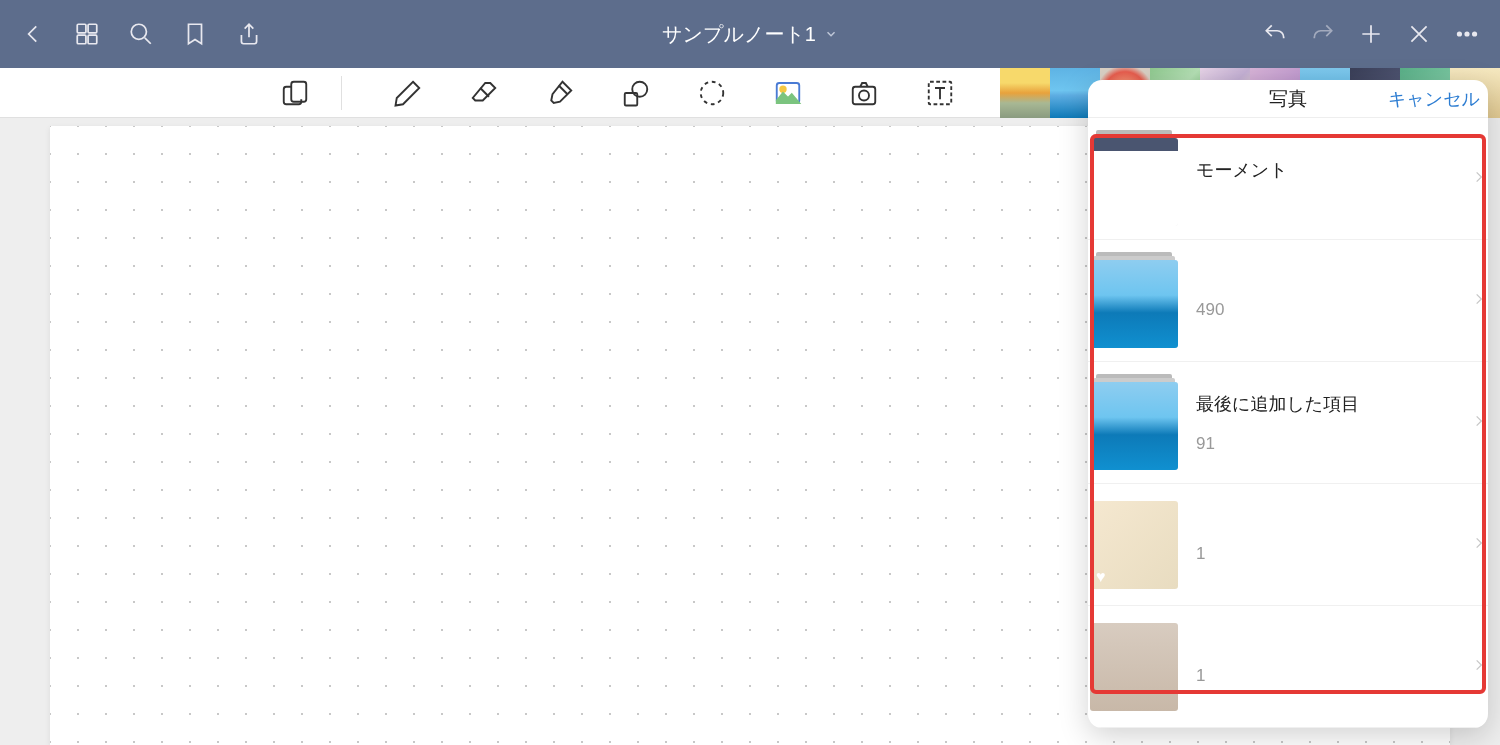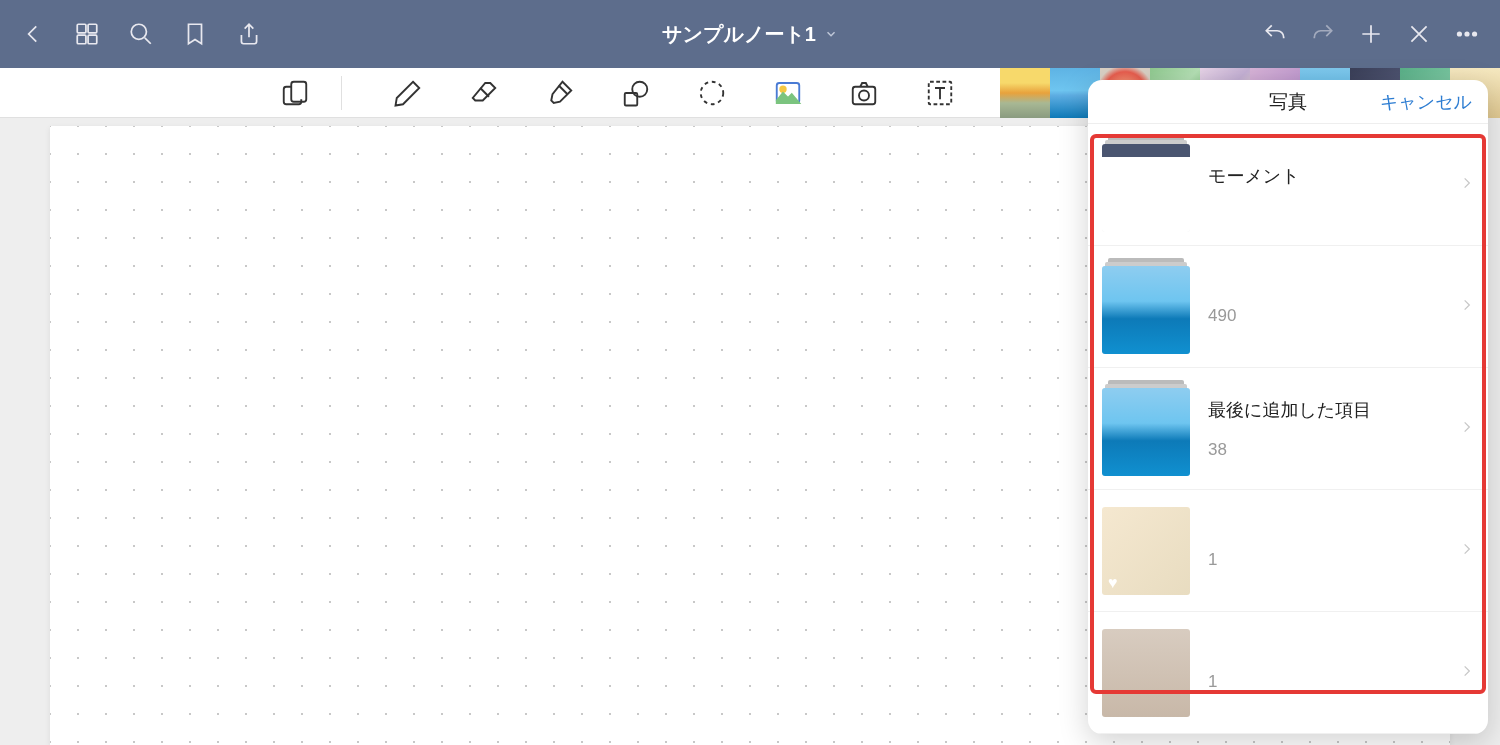--- a/index.html
+++ b/index.html
@@ -2,21 +2,21 @@
 <html><head>
 <meta charset="utf-8">
 <style>
 * { box-sizing: border-box; margin: 0; padding: 0; }
 body { width: 1500px; height: 745px; font-family: -apple-system, "Hiragino Sans", sans-serif; overflow: hidden; background: #f5f5f5; }
 
 
 .topbar { height: 68px; background: #5d6d8c; display: flex; align-items: center; padding: 0 20px; position: relative; }
 .topbar-left { display: flex; align-items: center; gap: 28px; }
 .topbar-right { display: flex; align-items: center; gap: 22px; position: absolute; right: 20px; }
-.topbar-title { position: absolute; left: 50%; transform: translateX(-50%); color: #fff; font-size: 20px; display: flex; align-items: center; gap: 8px; font-weight: bold; }
+.topbar-title { position: absolute; left: 50%; transform: translateX(-50%); color: #fff; font-size: 20px; display: flex; align-items: center; gap: 8px; }
 .topbar .icon-btn { color: #e8e8ef; cursor: pointer; display: flex; align-items: center; justify-content: center; }
 .topbar .icon-btn svg { width: 26px; height: 26px; stroke: currentColor; fill: none; stroke-width: 1.6; }
 .chevron-small svg { width: 14px; height: 14px; }
 
 
 .toolbar { height: 50px; background: #fff; border-bottom: 1px solid #e0e0e0; display: flex; align-items: center; padding: 0 12px; position: relative; }
 .tool-left { display: flex; align-items: center; margin-left: 265px; }
 .tool-left .icon-btn { margin-right: 10px; }
 .tool-divider { width: 1px; height: 34px; background: #e0e0e0; margin: 0 18px; }
 .tool-center { display: flex; align-items: center; gap: 40px; margin-left: 30px; }
@@ -38,26 +38,26 @@
 .thumb.gray { background: linear-gradient(135deg, #3a3f58 0%, #5a6080 100%); }
 .thumb.green2 { background: linear-gradient(135deg, #5ab088 0%, #8dd4b0 100%); }
 .thumb.sunset2 { background: linear-gradient(to bottom, #f5e8c0 0%, #e0c890 100%); }
 
 
 .canvas-area { position: absolute; top: 118px; left: 0; right: 0; bottom: 0; background: #eee; padding: 8px 50px; }
 .page { width: 100%; height: 620px; background: #fff; box-shadow: 0 2px 6px rgba(0,0,0,0.08); background-image: radial-gradient(circle, #c8c8c8 1px, transparent 1px); background-size: 28px 28px; background-position: 14px 14px; }
 
 
 .popover { position: absolute; top: 80px; right: 12px; width: 400px; background: #fff; border-radius: 14px; box-shadow: 0 8px 30px rgba(0,0,0,0.18); overflow: hidden; z-index: 10; }
-.popover-header { height: 44px; display: flex; align-items: center; justify-content: center; position: relative; border-bottom: 1px solid #eee; }
+.popover-header { height: 38px; display: flex; align-items: center; justify-content: center; position: relative; border-bottom: 1px solid #eee; }
 .popover-title { font-size: 19px; font-weight: 500; color: #222; }
-.popover-cancel { position: absolute; right: 16px; color: #2d7dd2; font-size: 18px; cursor: pointer; }
+.popover-cancel { position: absolute; right: 8px; color: #2d7dd2; font-size: 18px; cursor: pointer; }
 
 .album-list { }
-.album-row { height: 122px; display: flex; align-items: center; padding: 0 14px; border-bottom: 1px solid #f0f0f0; cursor: pointer; position: relative; }
+.album-row { height: 122px; display: flex; align-items: center; padding: 0 2px; border-bottom: 1px solid #f0f0f0; cursor: pointer; position: relative; }
 .album-thumb { width: 88px; height: 88px; border-radius: 3px; flex-shrink: 0; background: #eee; position: relative; overflow: hidden; }
 .album-thumb.stack::before, .album-thumb.stack::after { content: ''; position: absolute; left: 3px; right: 3px; height: 4px; background: #ccc; border-radius: 2px 2px 0 0; }
 .album-thumb.stack::before { top: -8px; left: 6px; right: 6px; background: #bbb; }
 .album-thumb.stack::after { top: -4px; background: #ccc; }
 .album-thumb.stack { margin-top: 6px; overflow: visible; }
 .album-thumb.stack .inner { position: absolute; inset: 0; background: #fff; border-radius: 3px; }
 .album-thumb.moments .inner { background: linear-gradient(to bottom, #4a5570 15%, #fff 15%, #fff 100%); }
 .album-thumb.skythumb .inner { background: linear-gradient(to bottom, #8ecdf0 0%, #6ec5f0 40%, #0d7ab8 60%, #1090d0 100%); }
 .album-thumb.doc { background: linear-gradient(135deg, #f5e8d0 0%, #e8dcc0 100%); position: relative; }
 .album-thumb.doc::after { content: '♥'; position: absolute; bottom: 3px; left: 6px; color: #fff; font-size: 16px; }
@@ -251,21 +251,21 @@
             <path d="M8 4l8 8-8 8"></path>
           </svg></div>
     </div>
 
     <div class="album-row">
       <div class="album-thumb stack skythumb">
           <div class="inner"></div>
         </div>
       <div class="album-text">
         <div class="album-name">最後に追加した項目</div>
-        <div class="album-count">38</div>
+        <div class="album-count">91</div>
       </div>
       <div class="album-chevron"><svg viewBox="0 0 24 24">
             <path d="M8 4l8 8-8 8"></path>
           </svg></div>
     </div>
 
     <div class="album-row">
       <div class="album-thumb doc"></div>
       <div class="album-text">
         <div class="album-count">1</div>

